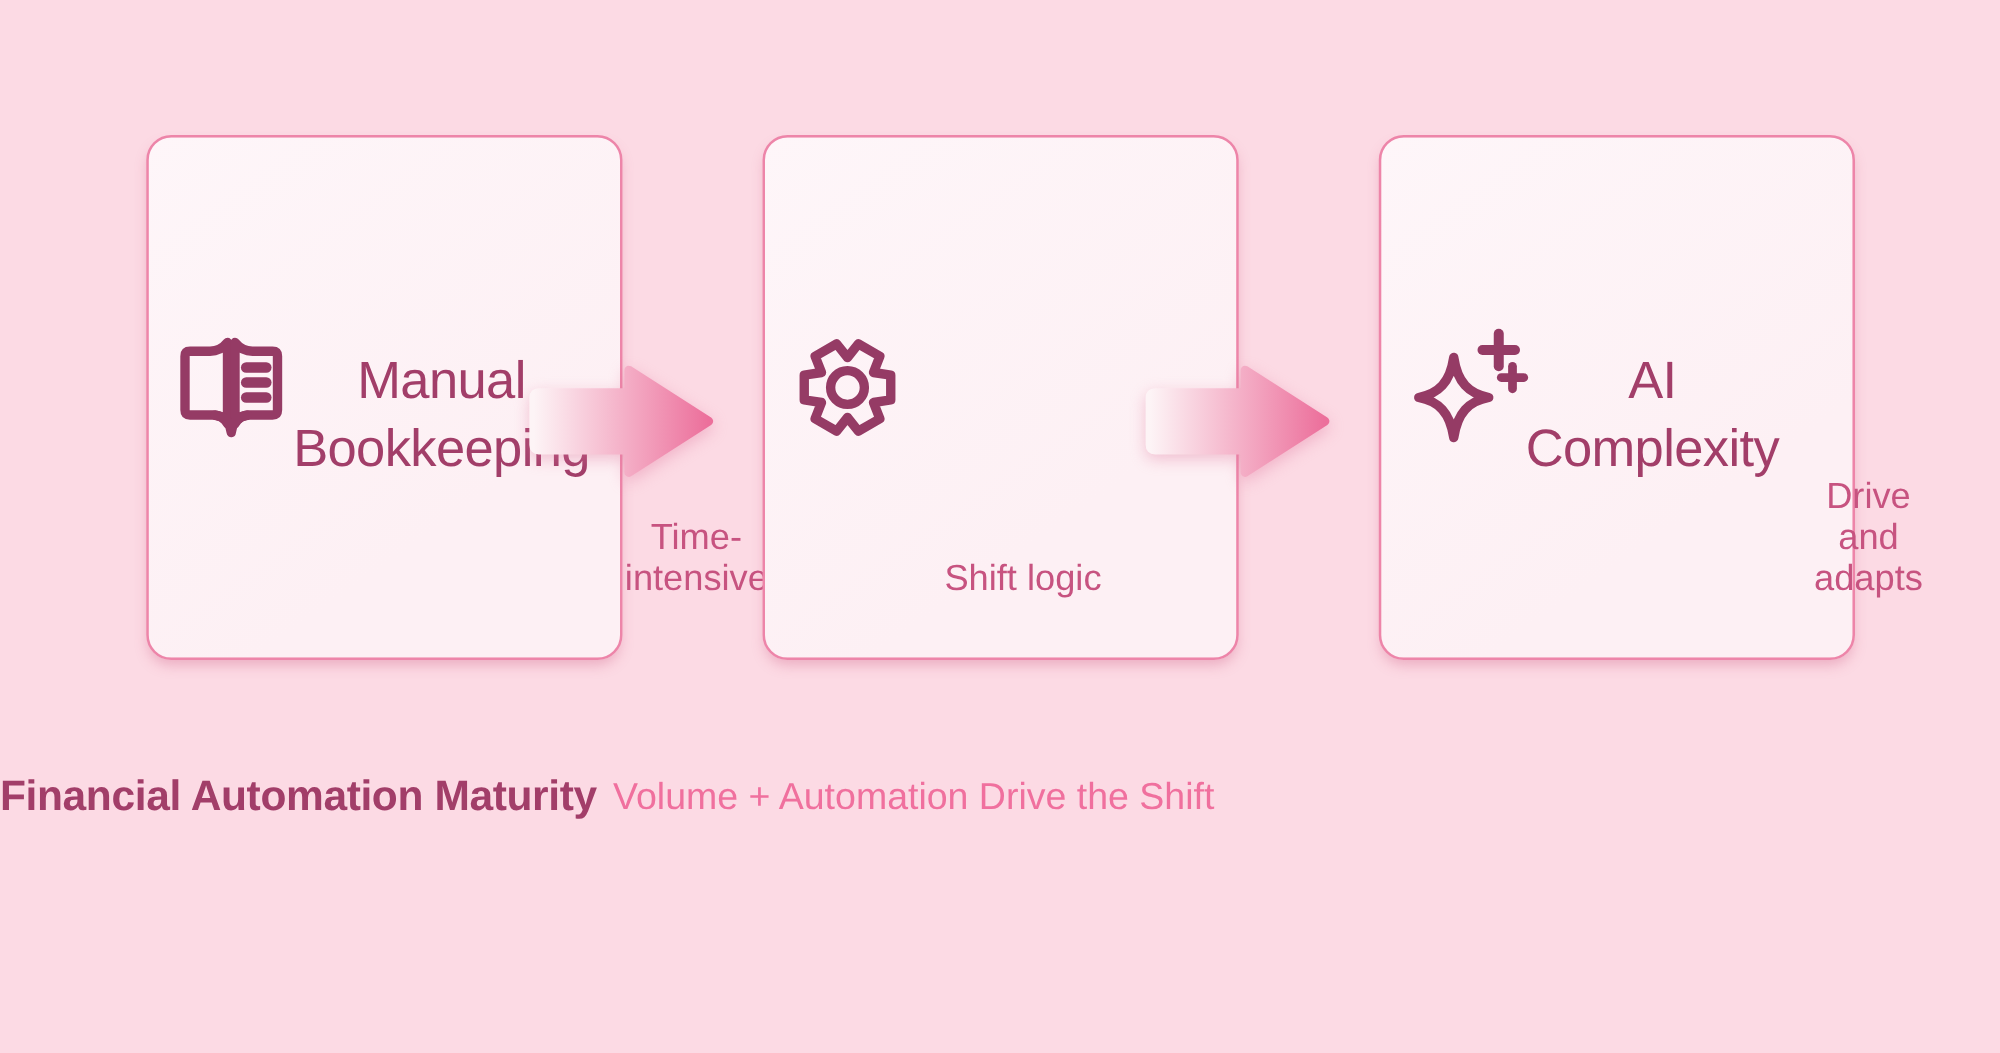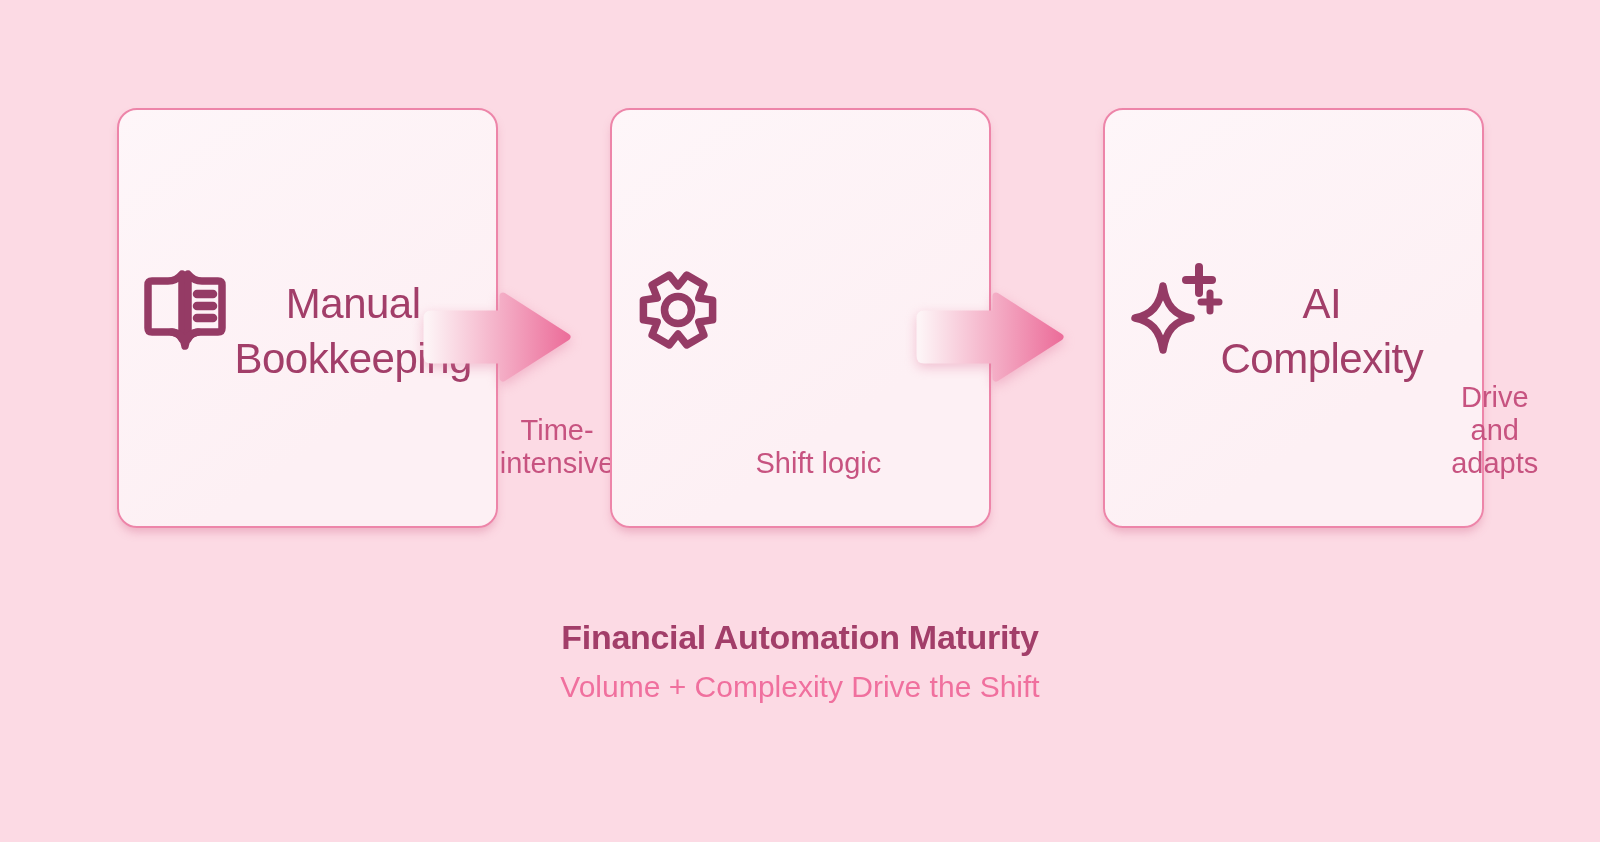--- a/index.html
+++ b/index.html
@@ -43,21 +43,21 @@
   .arrow{
     position:absolute;width:150px;height:90px;top:184px;z-index:2;
     filter:drop-shadow(0 4px 6px rgba(226,120,158,0.40));
   }
   .arrow-1{left:306px;}
   .arrow-2{left:799px;}
   .arrow stop.g-start{stop-color:var(--arrow-start);}
   .arrow stop.g-end{stop-color:var(--arrow-end);}
   .caption{
     position:absolute;left:0;right:0;top:618px;
-    display:flex;flex-direction:column;align-items:center;gap:13px;
+    display:flex;flex-direction:row;align-items:center;gap:13px;
   }
   .caption-title{
     font-size:34px;font-weight:700;letter-spacing:-0.3px;color:var(--caption-title);
   }
   .caption-subtitle{
     font-size:30px;font-weight:500;color:var(--caption-subtitle);
   }
 </style>
 </head>
 <body>
@@ -120,16 +120,16 @@
           </linearGradient>
         </defs>
         <path d="M8 22 L80 22 L80 4 L144 45 L80 86 L80 68 L8 68 Q4 68 4 64 L4 26 Q4 22 8 22 Z" fill="url(#arrow-grad-2)" stroke="url(#arrow-grad-2)" stroke-width="7" stroke-linejoin="round"></path>
       </svg>
 
     </div>
   </div>
 
   <div class="caption">
     <div class="caption-title">Financial Automation Maturity</div>
-    <div class="caption-subtitle">Volume + Complexity Drive the Shift</div>
+    <div class="caption-subtitle">Volume + Automation Drive the Shift</div>
   </div>
 
 </div>
 
 </body></html>

